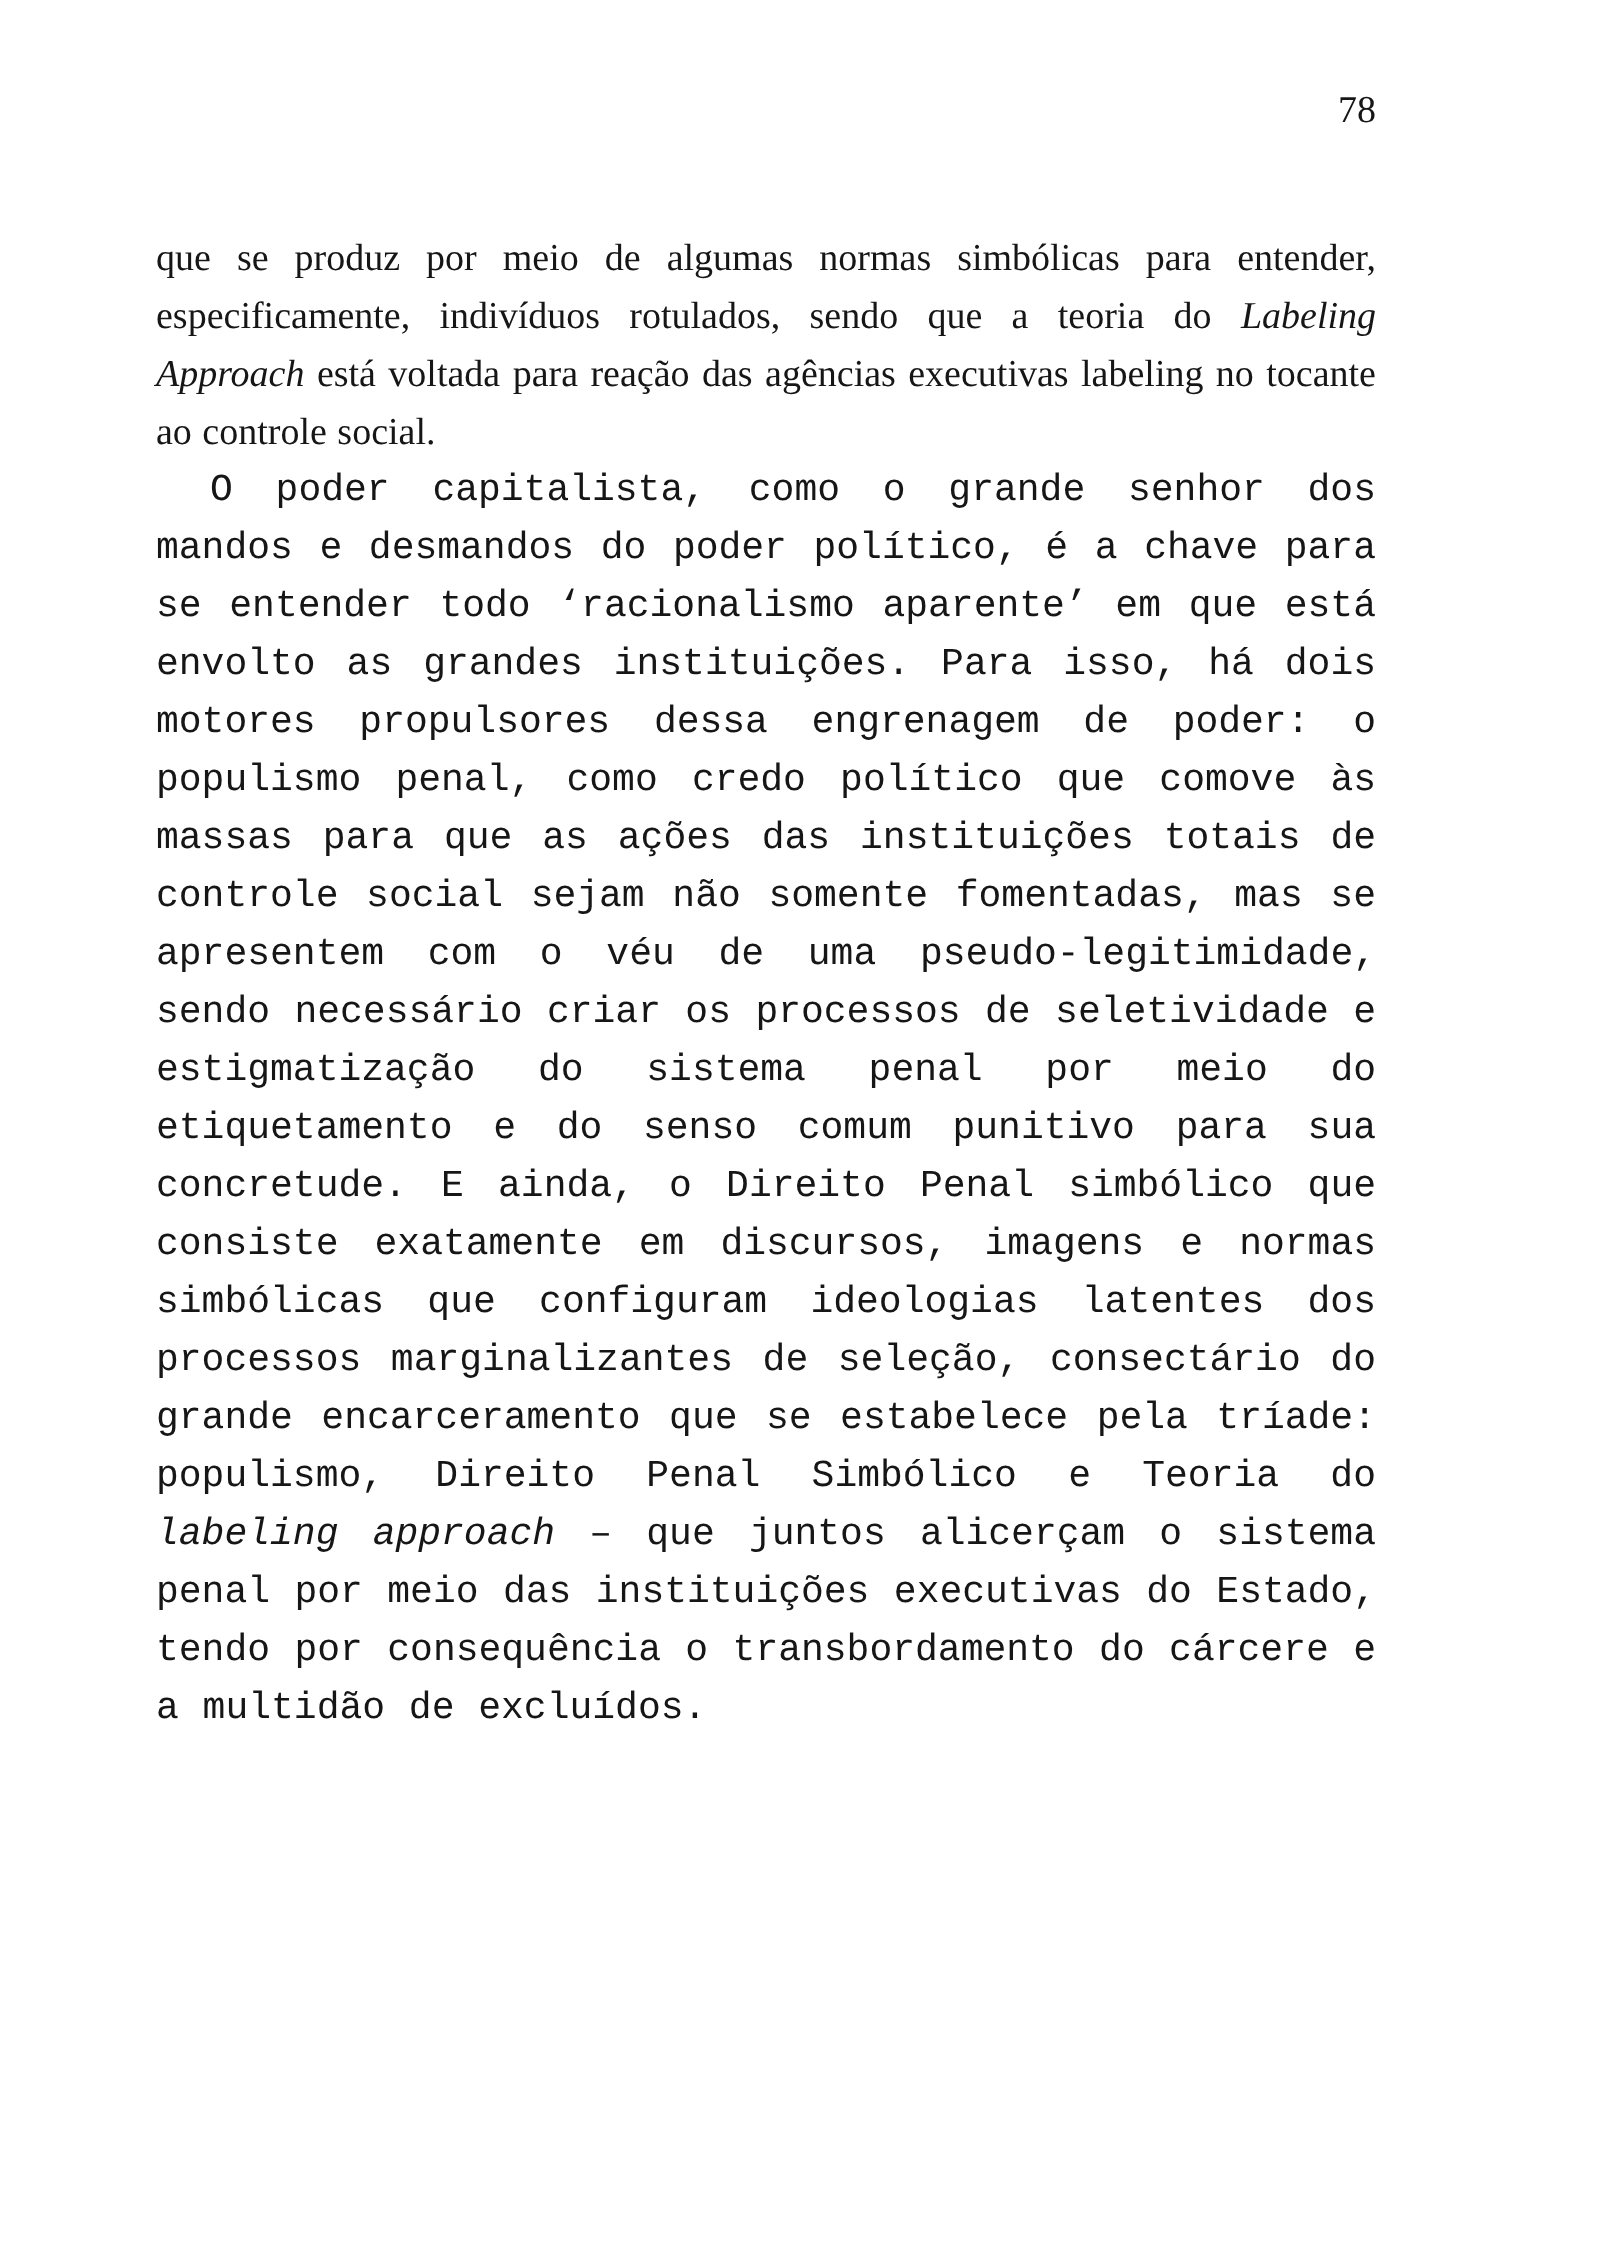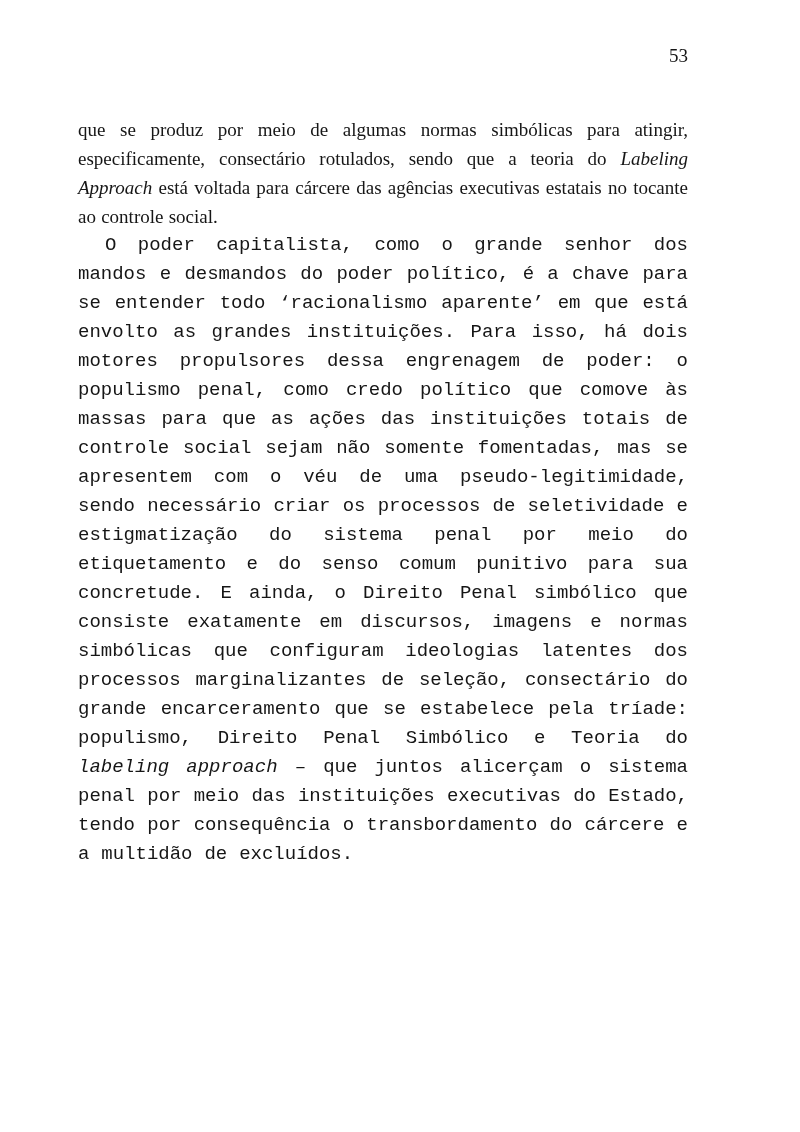--- a/index.html
+++ b/index.html
@@ -45,19 +45,19 @@
   }
   .italic {
     font-style: italic;
   }
 </style>
 </head>
 <body>
 
 <div class="page">
   <div class="content">
-    <div class="page-number">53</div>
+    <div class="page-number">78</div>
     <div class="body-text">
-      <p class="para"><span>que se produz por meio de algumas normas simbólicas para atingir, especificamente, consectário rotulados, sendo que a teoria do </span><span class="italic">Labeling Approach</span><span> está voltada para cárcere das agências executivas estatais no tocante ao controle social.</span></p>
+      <p class="para"><span>que se produz por meio de algumas normas simbólicas para entender, especificamente, indivíduos rotulados, sendo que a teoria do </span><span class="italic">Labeling Approach</span><span> está voltada para reação das agências executivas labeling no tocante ao controle social.</span></p>
       <p class="para indent"><span>O poder capitalista, como o grande senhor dos mandos e desmandos do poder político, é a chave para se entender todo ‘racionalismo aparente’ em que está envolto as grandes instituições. Para isso, há dois motores propulsores dessa engrenagem de poder: o populismo penal, como credo político que comove às massas para que as ações das instituições totais de controle social sejam não somente fomentadas, mas se apresentem com o véu de uma pseudo-legitimidade, sendo necessário criar os processos de seletividade e estigmatização do sistema penal por meio do etiquetamento e do senso comum punitivo para sua concretude. E ainda, o Direito Penal simbólico que consiste exatamente em discursos, imagens e normas simbólicas que configuram ideologias latentes dos processos marginalizantes de seleção, consectário do grande encarceramento que se estabelece pela tríade: populismo, Direito Penal Simbólico e Teoria do </span><span class="italic">labeling approach</span><span> – que juntos alicerçam o sistema penal por meio das instituições executivas do Estado, tendo por consequência o transbordamento do cárcere e a multidão de excluídos.</span></p>
     </div>
   </div>
 </div>
 
 </body></html>

